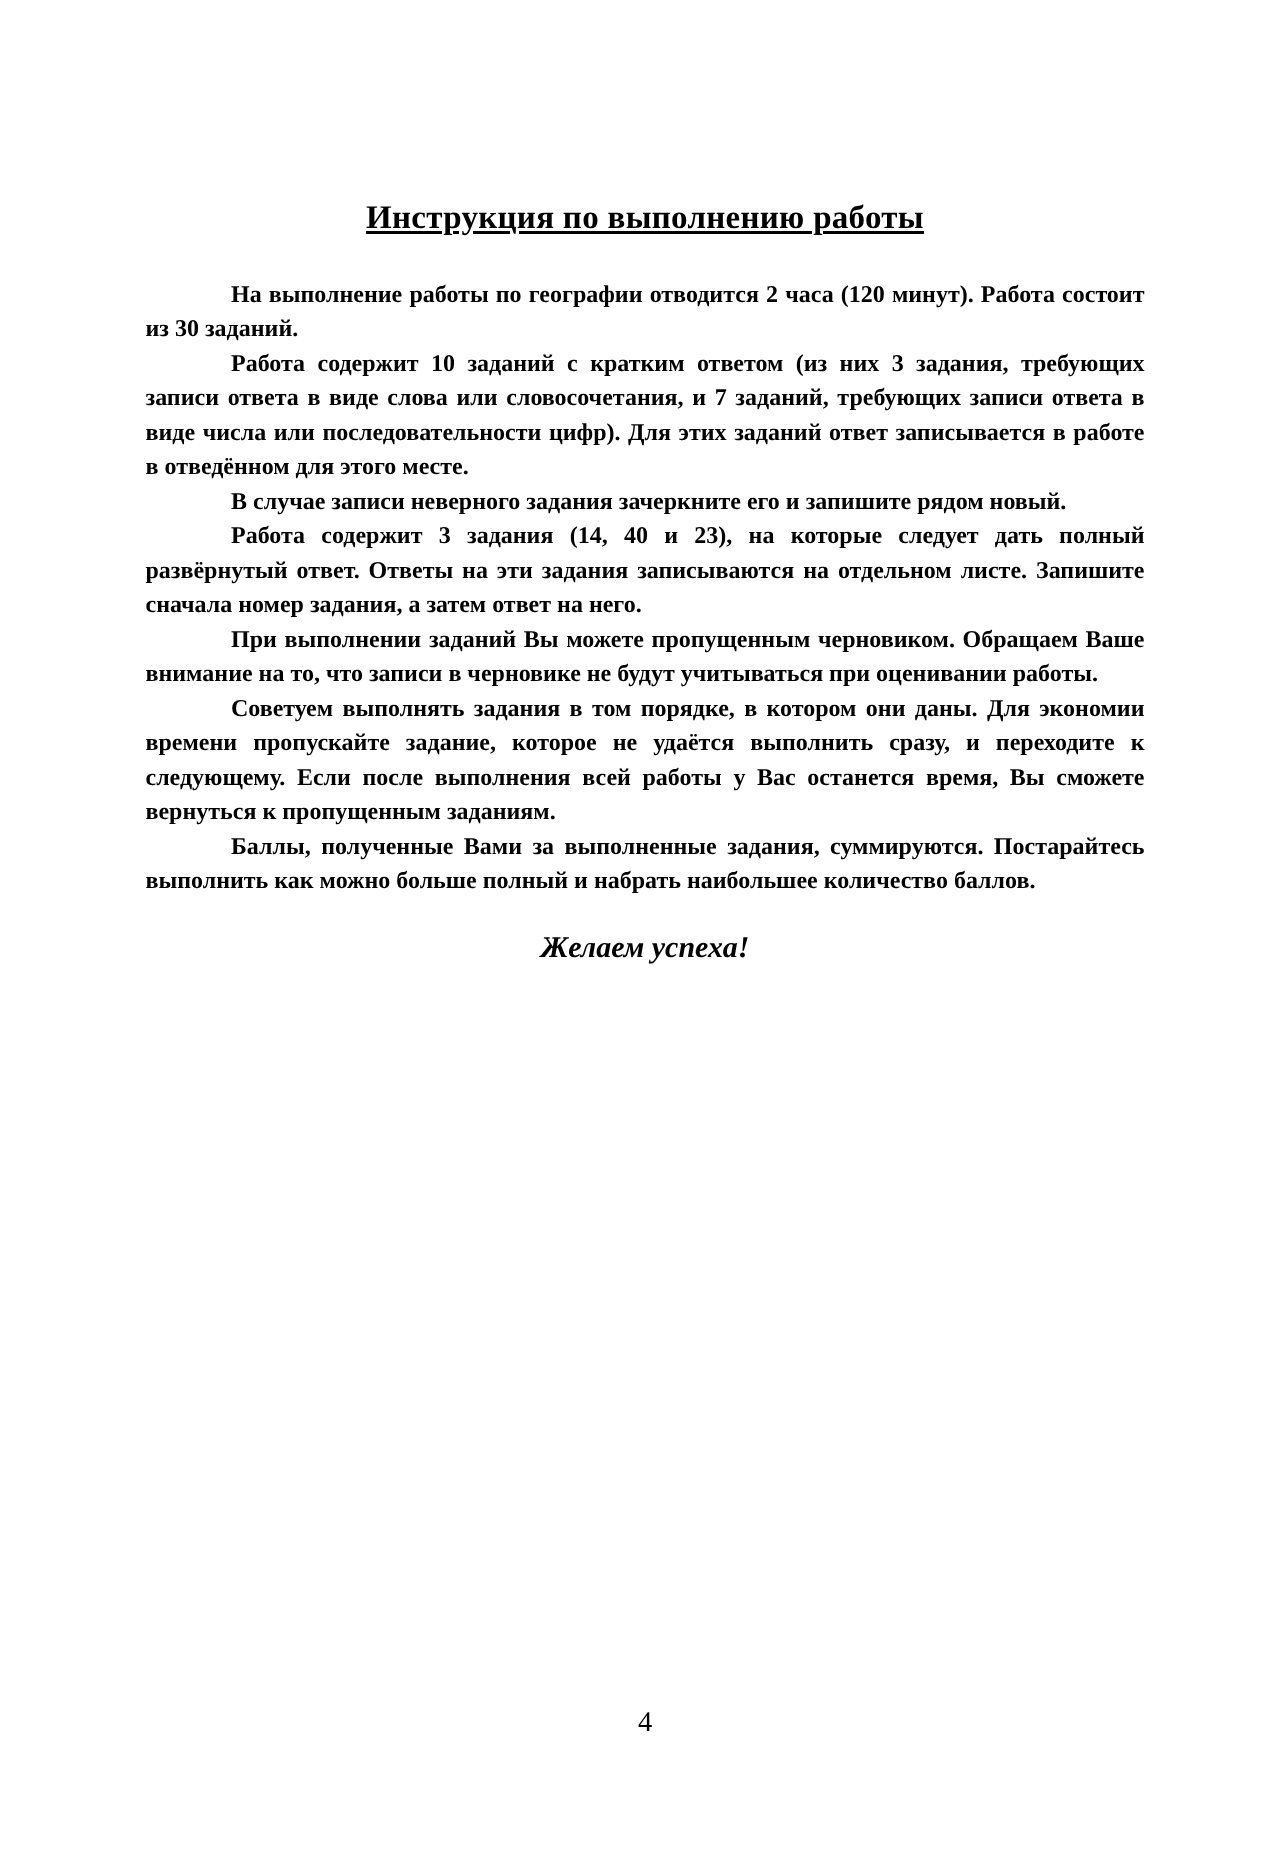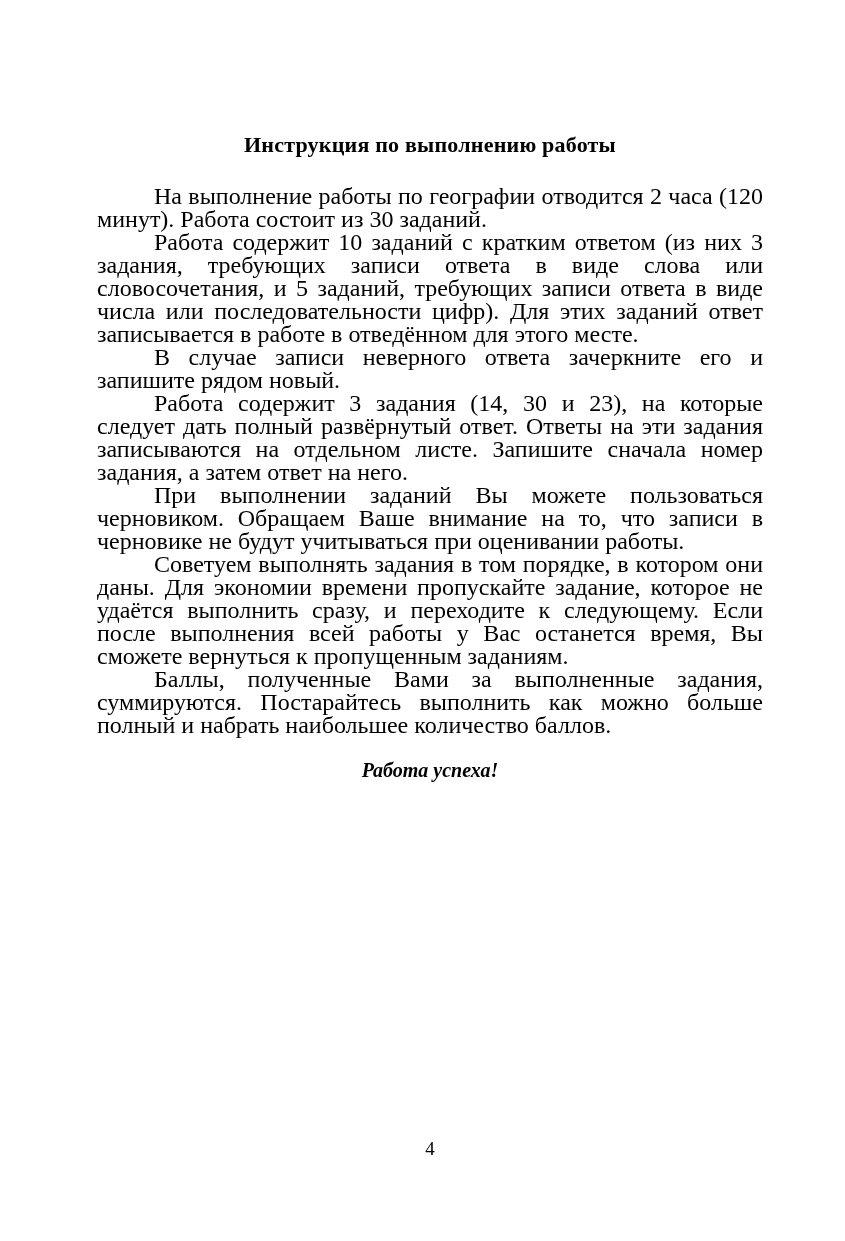--- a/index.html
+++ b/index.html
@@ -26,27 +26,29 @@
     top: 132px;
     width: 666px;
   }
   .doc-title {
     margin: 0 0 27px 0;
     font-size: 22px;
     line-height: 26px;
     font-weight: bold;
     text-align: center;
     letter-spacing: 0.2px;
+    text-decoration: underline;
   }
   .para {
     margin: 0;
-    font-size: 24px;
+    font-size: 16px;
     line-height: 23px;
     text-align: justify;
     text-indent: 57px;
+    font-weight: bold;
   }
   .closing {
     margin: 22px 0 0 0;
     font-size: 20px;
     line-height: 23px;
     font-weight: bold;
     font-style: italic;
     text-align: center;
   }
   .page-number {
@@ -59,22 +61,22 @@
     line-height: 23px;
   }
 </style>
 </head>
 <body>
 
 <div class="page">
   <div class="content">
     <h1 class="doc-title">Инструкция по выполнению работы</h1>
     <p class="para">На выполнение работы по географии отводится 2 часа (120 минут). Работа состоит из 30 заданий.</p>
-    <p class="para">Работа содержит 10 заданий с кратким ответом (из них 3 задания, требующих записи ответа в виде слова или словосочетания, и 5 заданий, требующих записи ответа в виде числа или последовательности цифр). Для этих заданий ответ записывается в работе в отведённом для этого месте.</p>
-    <p class="para">В случае записи неверного ответа зачеркните его и запишите рядом новый.</p>
-    <p class="para">Работа содержит 3 задания (14, 30 и 23), на которые следует дать полный развёрнутый ответ. Ответы на эти задания записываются на отдельном листе. Запишите сначала номер задания, а затем ответ на него.</p>
-    <p class="para">При выполнении заданий Вы можете пользоваться черновиком. Обращаем Ваше внимание на то, что записи в черновике не будут учитываться при оценивании работы.</p>
+    <p class="para">Работа содержит 10 заданий с кратким ответом (из них 3 задания, требующих записи ответа в виде слова или словосочетания, и 7 заданий, требующих записи ответа в виде числа или последовательности цифр). Для этих заданий ответ записывается в работе в отведённом для этого месте.</p>
+    <p class="para">В случае записи неверного задания зачеркните его и запишите рядом новый.</p>
+    <p class="para">Работа содержит 3 задания (14, 40 и 23), на которые следует дать полный развёрнутый ответ. Ответы на эти задания записываются на отдельном листе. Запишите сначала номер задания, а затем ответ на него.</p>
+    <p class="para">При выполнении заданий Вы можете пропущенным черновиком. Обращаем Ваше внимание на то, что записи в черновике не будут учитываться при оценивании работы.</p>
     <p class="para">Советуем выполнять задания в том порядке, в котором они даны. Для экономии времени пропускайте задание, которое не удаётся выполнить сразу, и переходите к следующему. Если после выполнения всей работы у Вас останется время, Вы сможете вернуться к пропущенным заданиям.</p>
     <p class="para">Баллы, полученные Вами за выполненные задания, суммируются. Постарайтесь выполнить как можно больше полный и набрать наибольшее количество баллов.</p>
-    <p class="closing">Работа успеха!</p>
+    <p class="closing">Желаем успеха!</p>
   </div>
   <div class="page-number">4</div>
 </div>
 
 </body></html>

